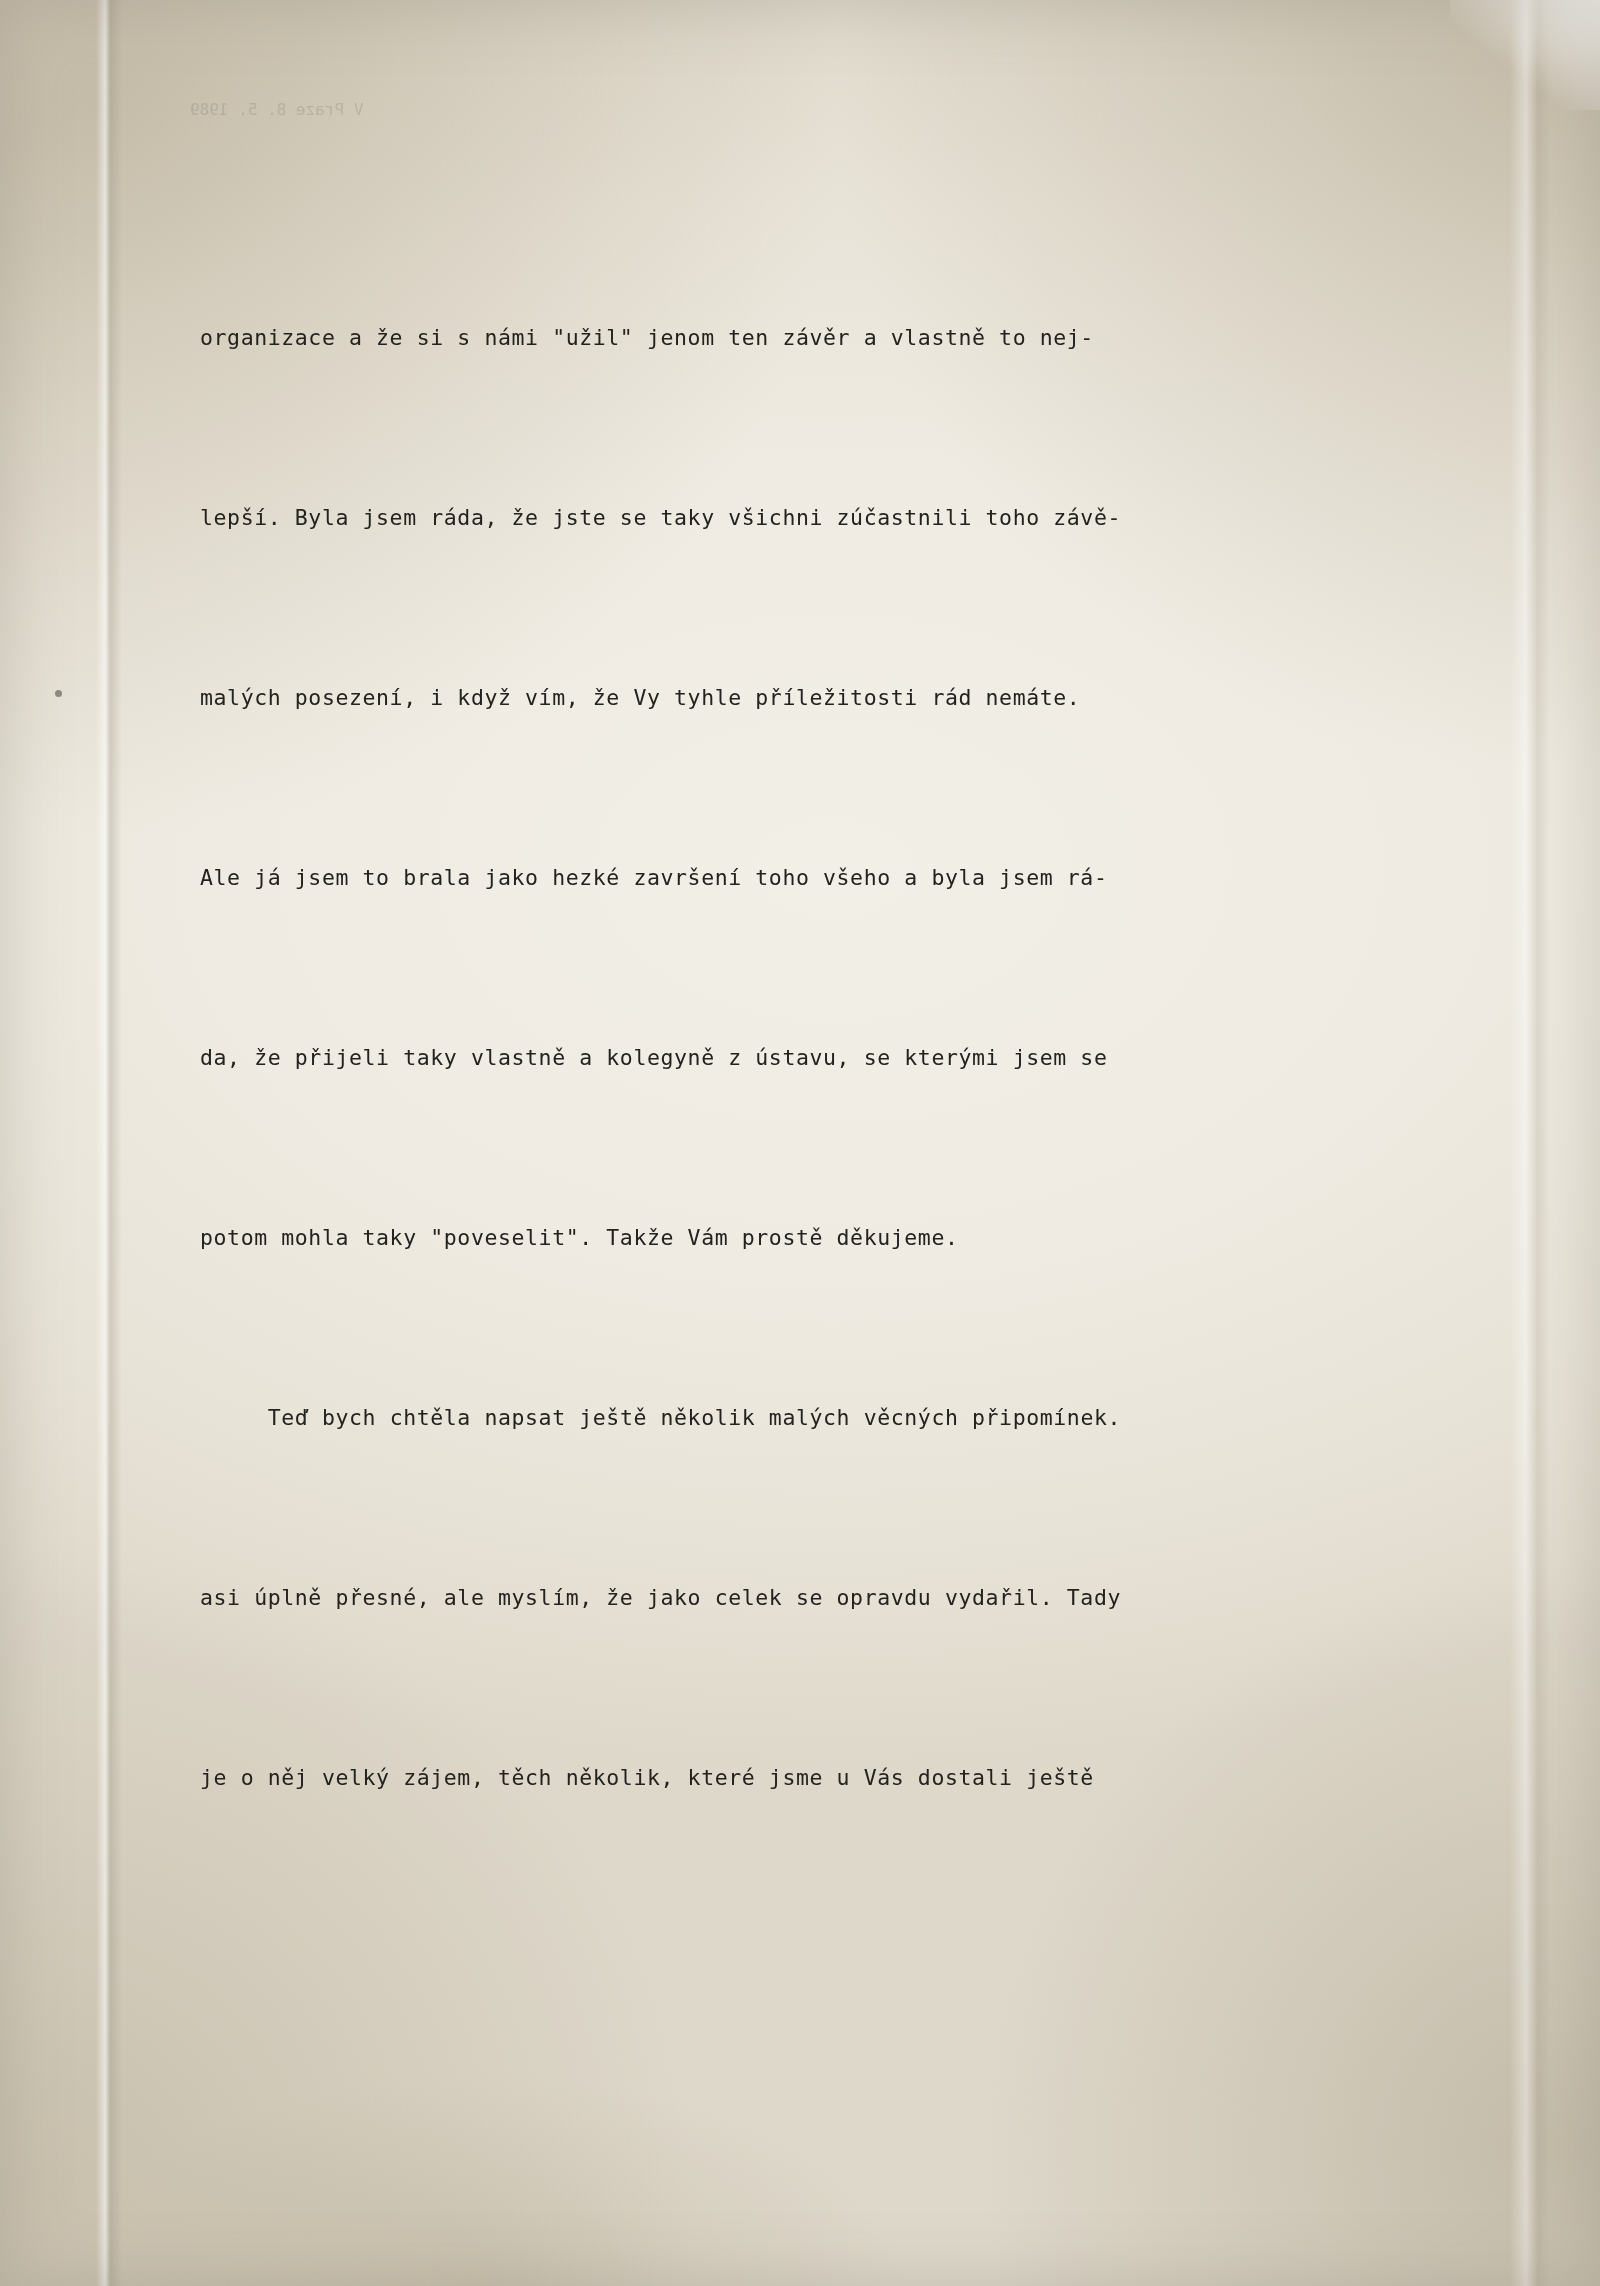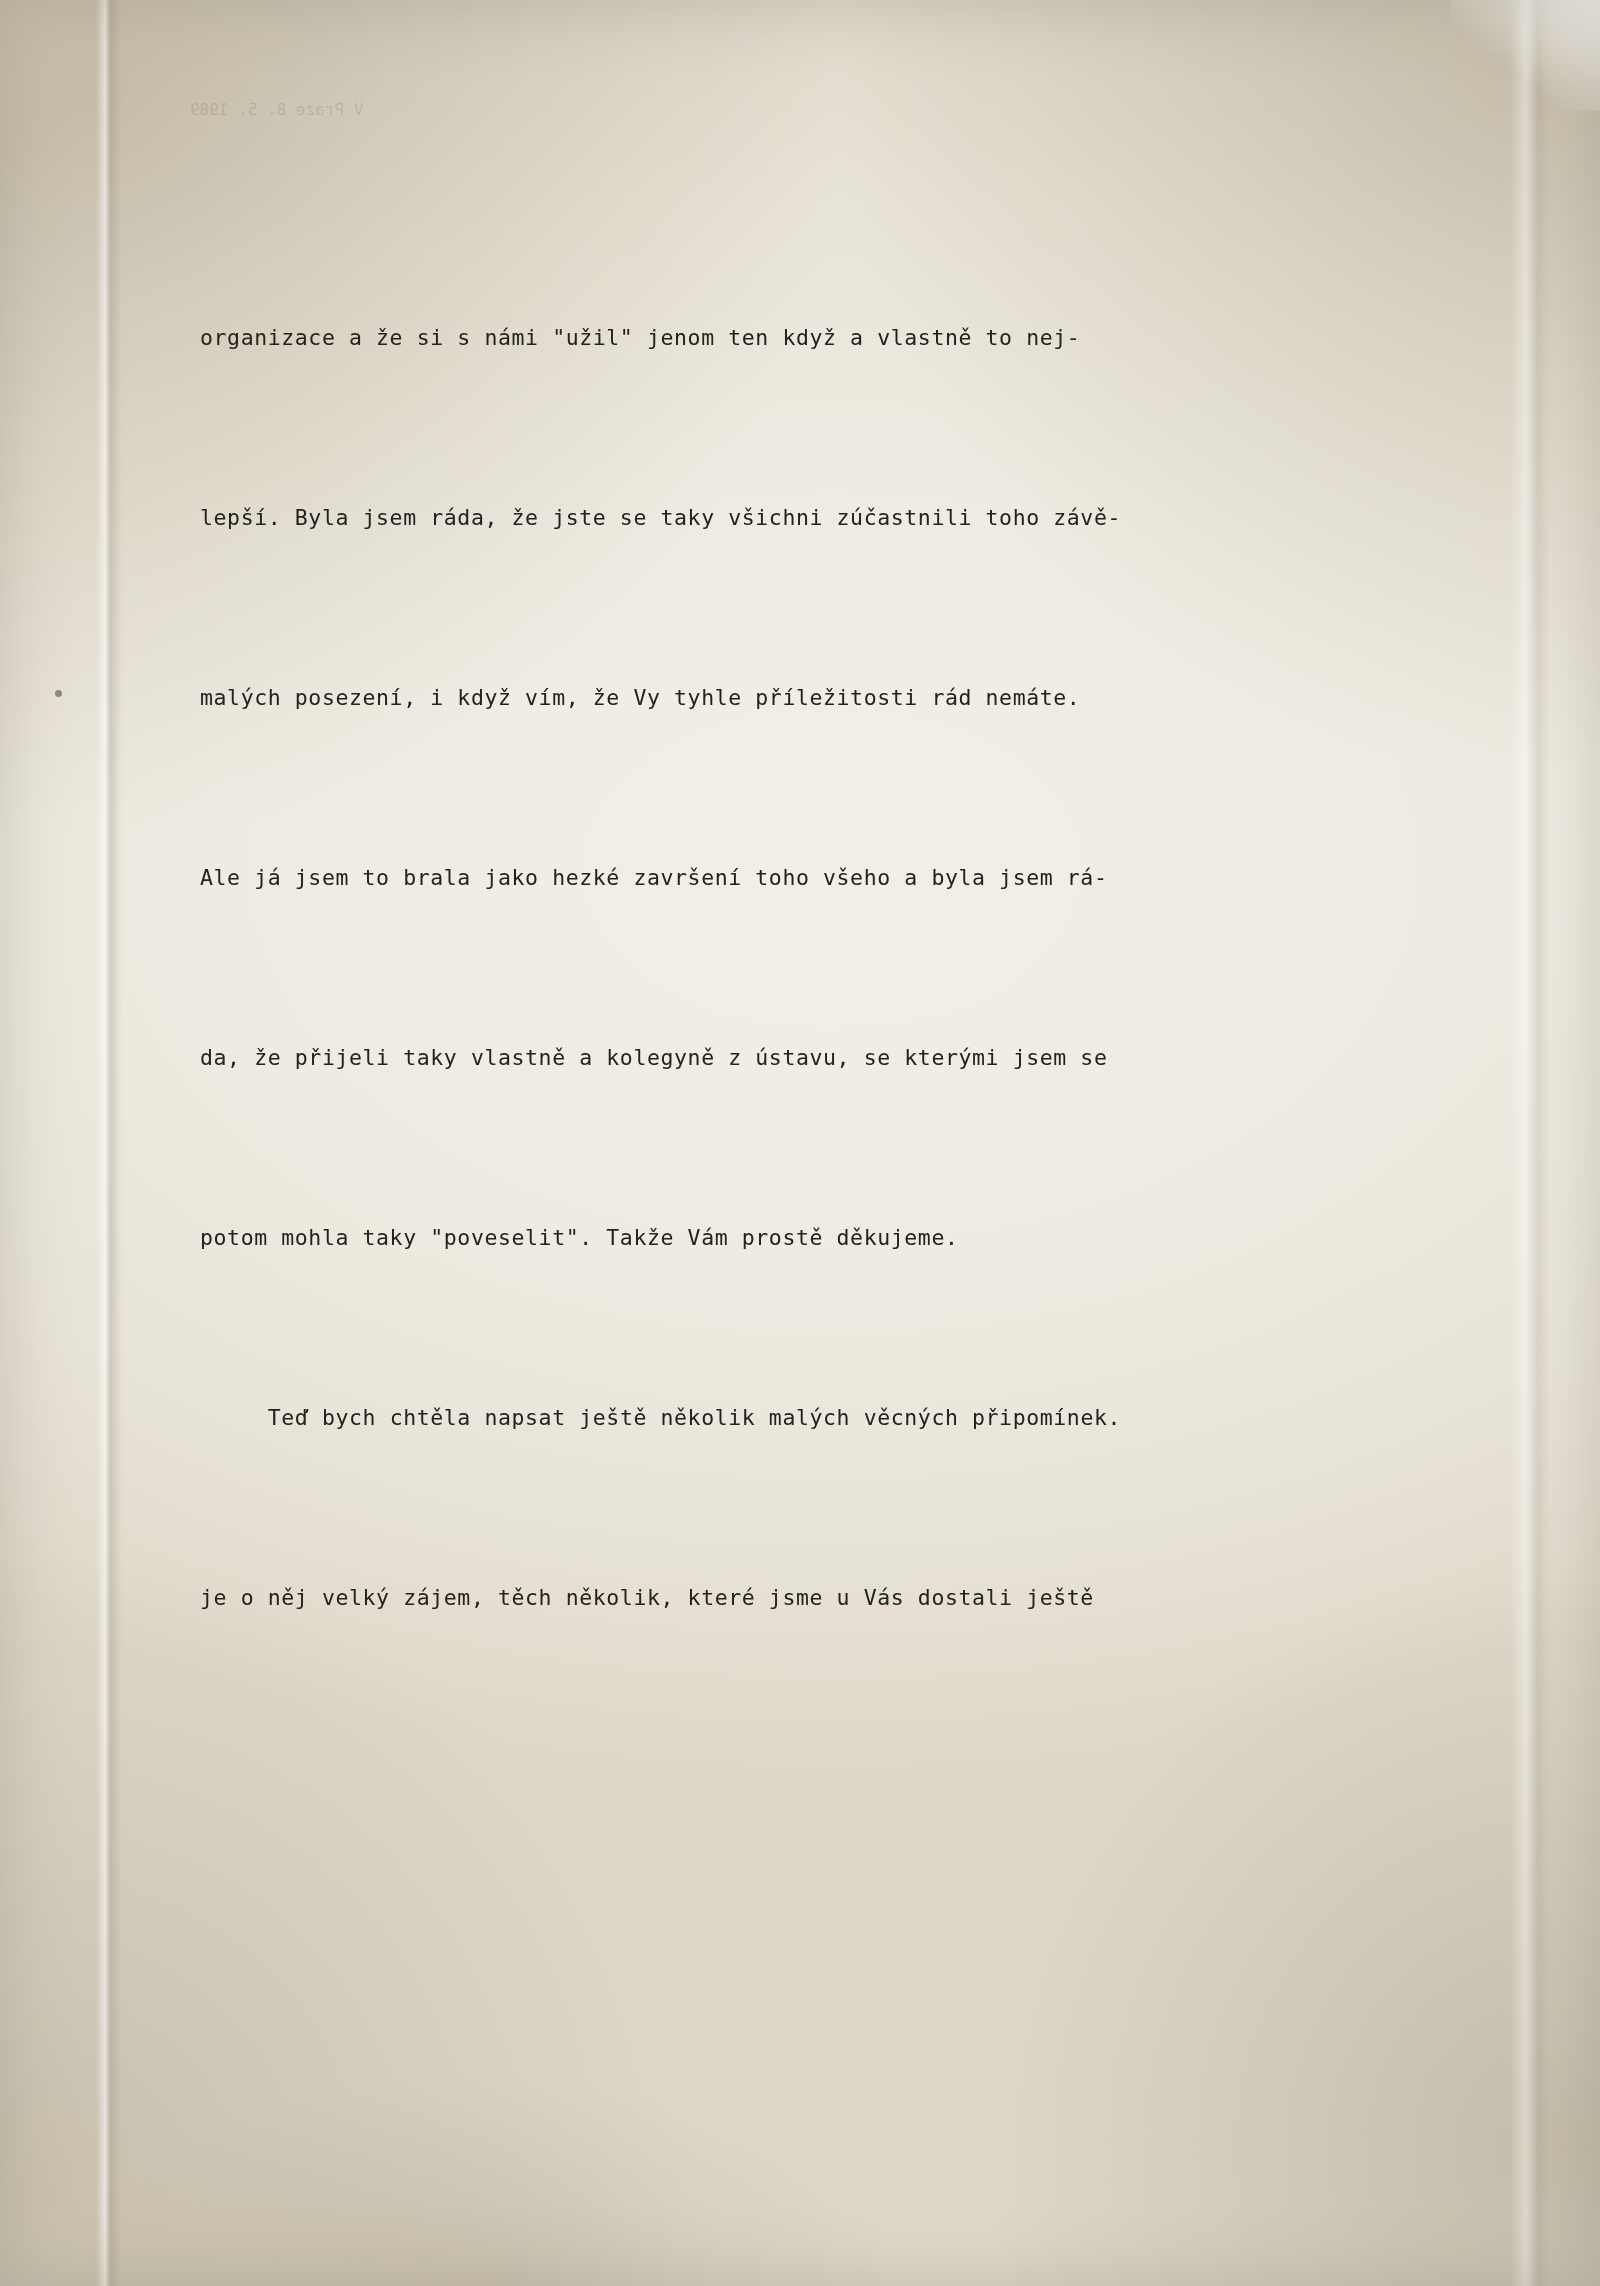--- a/index.html
+++ b/index.html
@@ -114,27 +114,28 @@
 
   <div class="grain"></div>
   <div class="fold"></div>
   <div class="fold2"></div>
   <div class="corner-crease"></div>
   <div class="smudge1"></div>
 
   <div class="bleed-top">V Praze 8. 5. 1989</div>
 
   <div class="letter-body">
-    <p>organizace a že si s námi "užil" jenom ten když a vlastně to nej-</p>
+    <p>organizace a že si s námi "užil" jenom ten závěr a vlastně to nej-</p>
     <p>lepší. Byla jsem ráda, že jste se taky všichni zúčastnili toho závě-</p>
     <p>malých posezení, i když vím, že Vy tyhle příležitosti rád nemáte.</p>
     <p>Ale já jsem to brala jako hezké završení toho všeho a byla jsem rá-</p>
     <p>da, že přijeli taky vlastně a kolegyně z ústavu, se kterými jsem se</p>
     <p>potom mohla taky "poveselit". Takže Vám prostě děkujeme.</p>
     <p>     Teď bych chtěla napsat ještě několik malých věcných připomínek.</p>
+    <p>asi úplně přesné, ale myslím, že jako celek se opravdu vydařil. Tady</p>
     <p>je o něj velký zájem, těch několik, které jsme u Vás dostali ještě</p>
     
     
     
     
     
     
     
     
     

